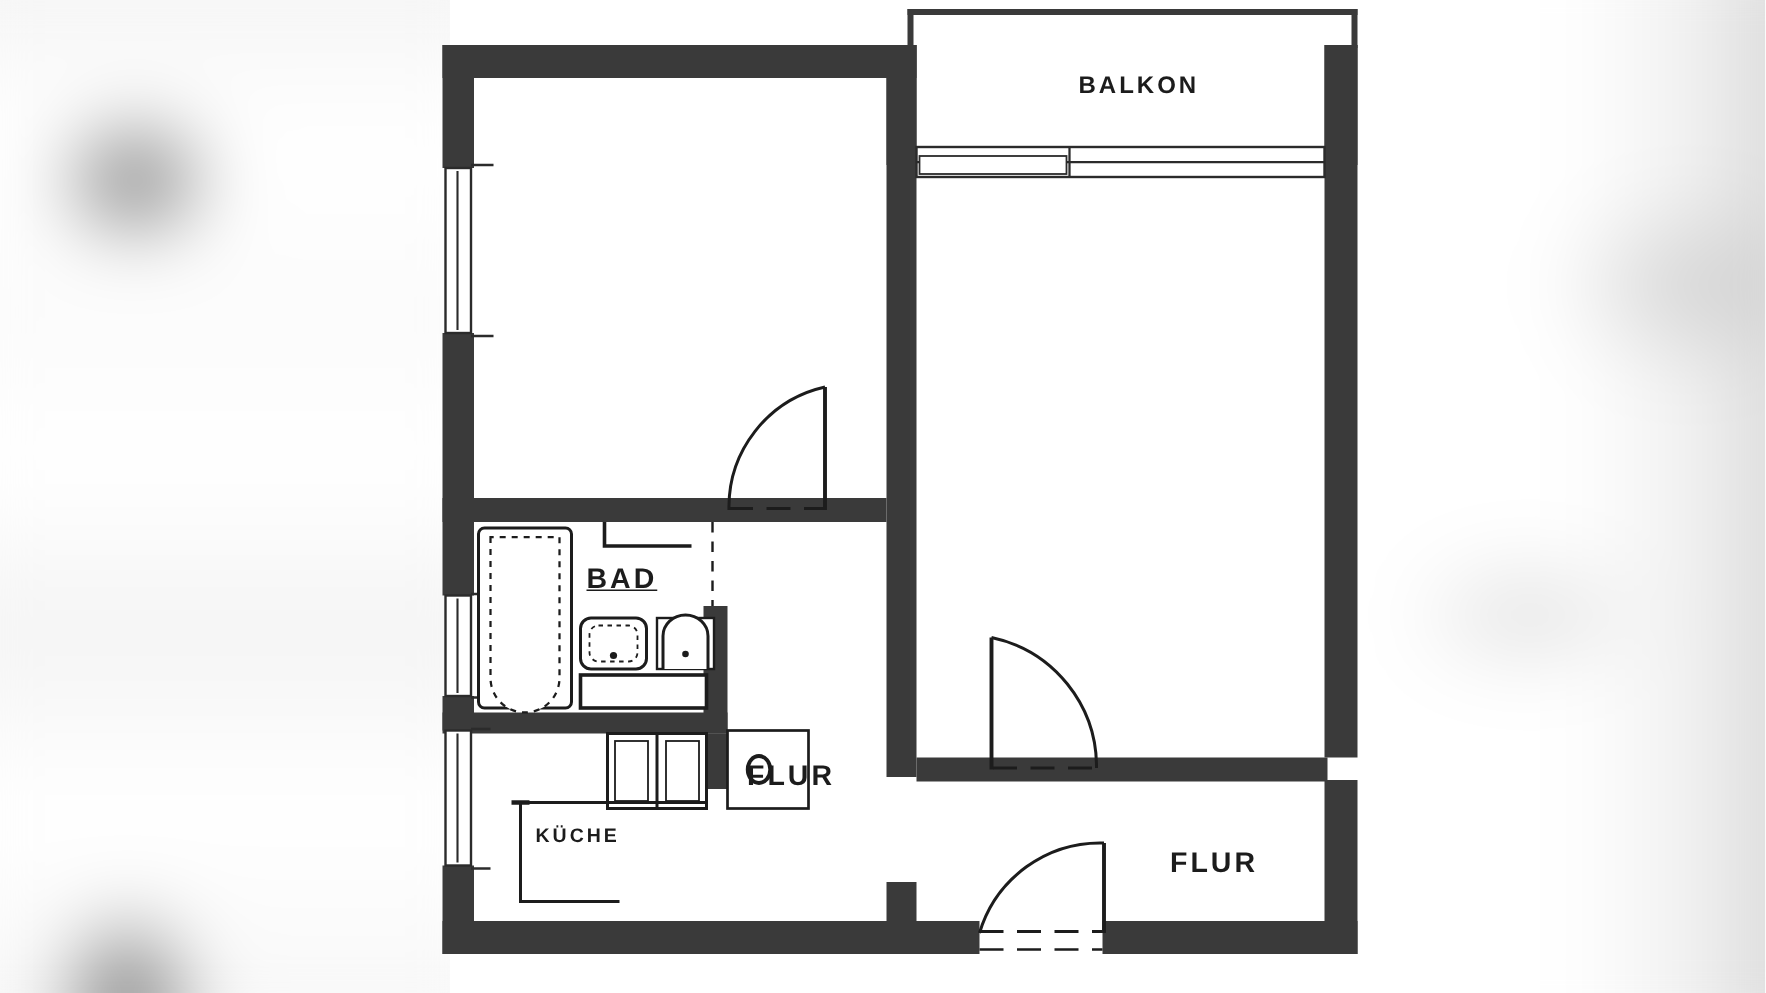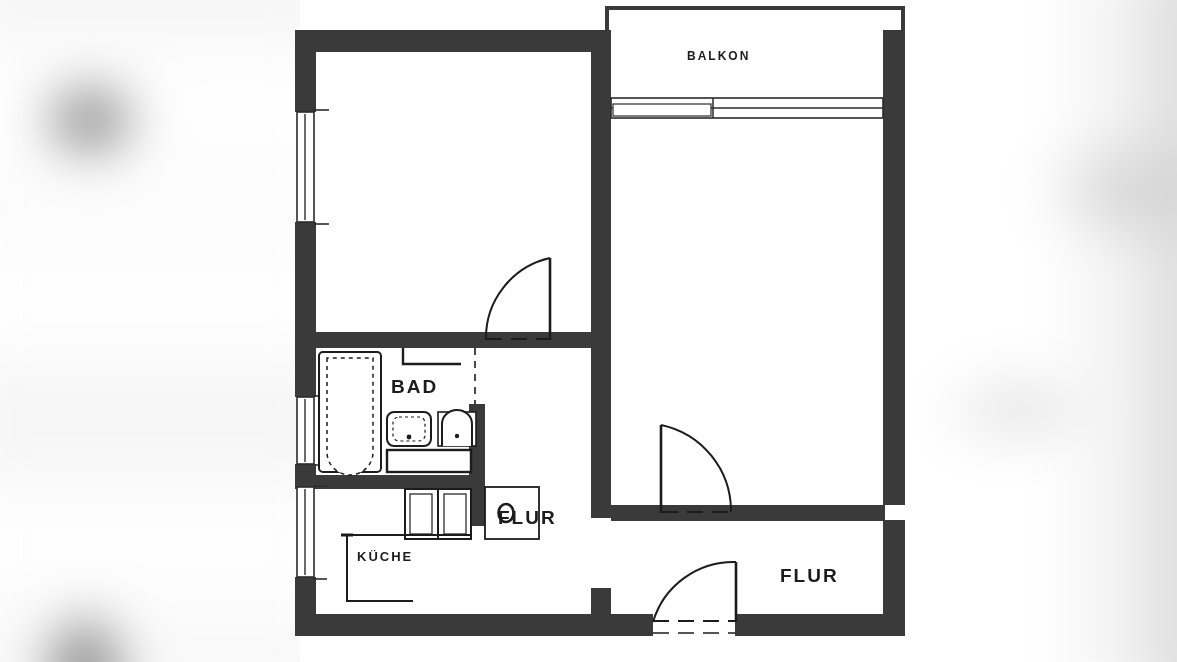--- a/index.html
+++ b/index.html
@@ -208,23 +208,23 @@
         </g>
         <path d="M64 535 L64 601 L130 601" fill="none" stroke="#1c1c1c" stroke-width="2"></path>
         <line x1="64" y1="535" x2="188" y2="535" stroke="#1c1c1c" stroke-width="2"></line>
         <line x1="58" y1="535" x2="70" y2="535" stroke="#1c1c1c" stroke-width="3"></line>
       </g>
 
     </svg>
 
 
 
-    <div class="lbl" style="left:404px; top:49px;  font-size:12px;">BALKON</div>
-
-    <div class="lbl" style="left:108px; top:376px; font-size:19px;">BAD</div>
+    <div class="lbl" style="left:436px; top:49px;  font-size:16px;">BALKON</div>
+
+    <div class="lbl" style="left:108px; top:376px; font-size:19px;text-decoration:underline;">BAD</div>
 
     <div class="lbl" style="left:74px;  top:549px; font-size:13px;">KÜCHE</div>
 
     <div class="lbl" style="left:215px; top:507px; font-size:19px;">FLUR</div>
 
     <div class="lbl" style="left:497px; top:565px; font-size:19px;">FLUR</div>
   </div>
 
 </div>
 

